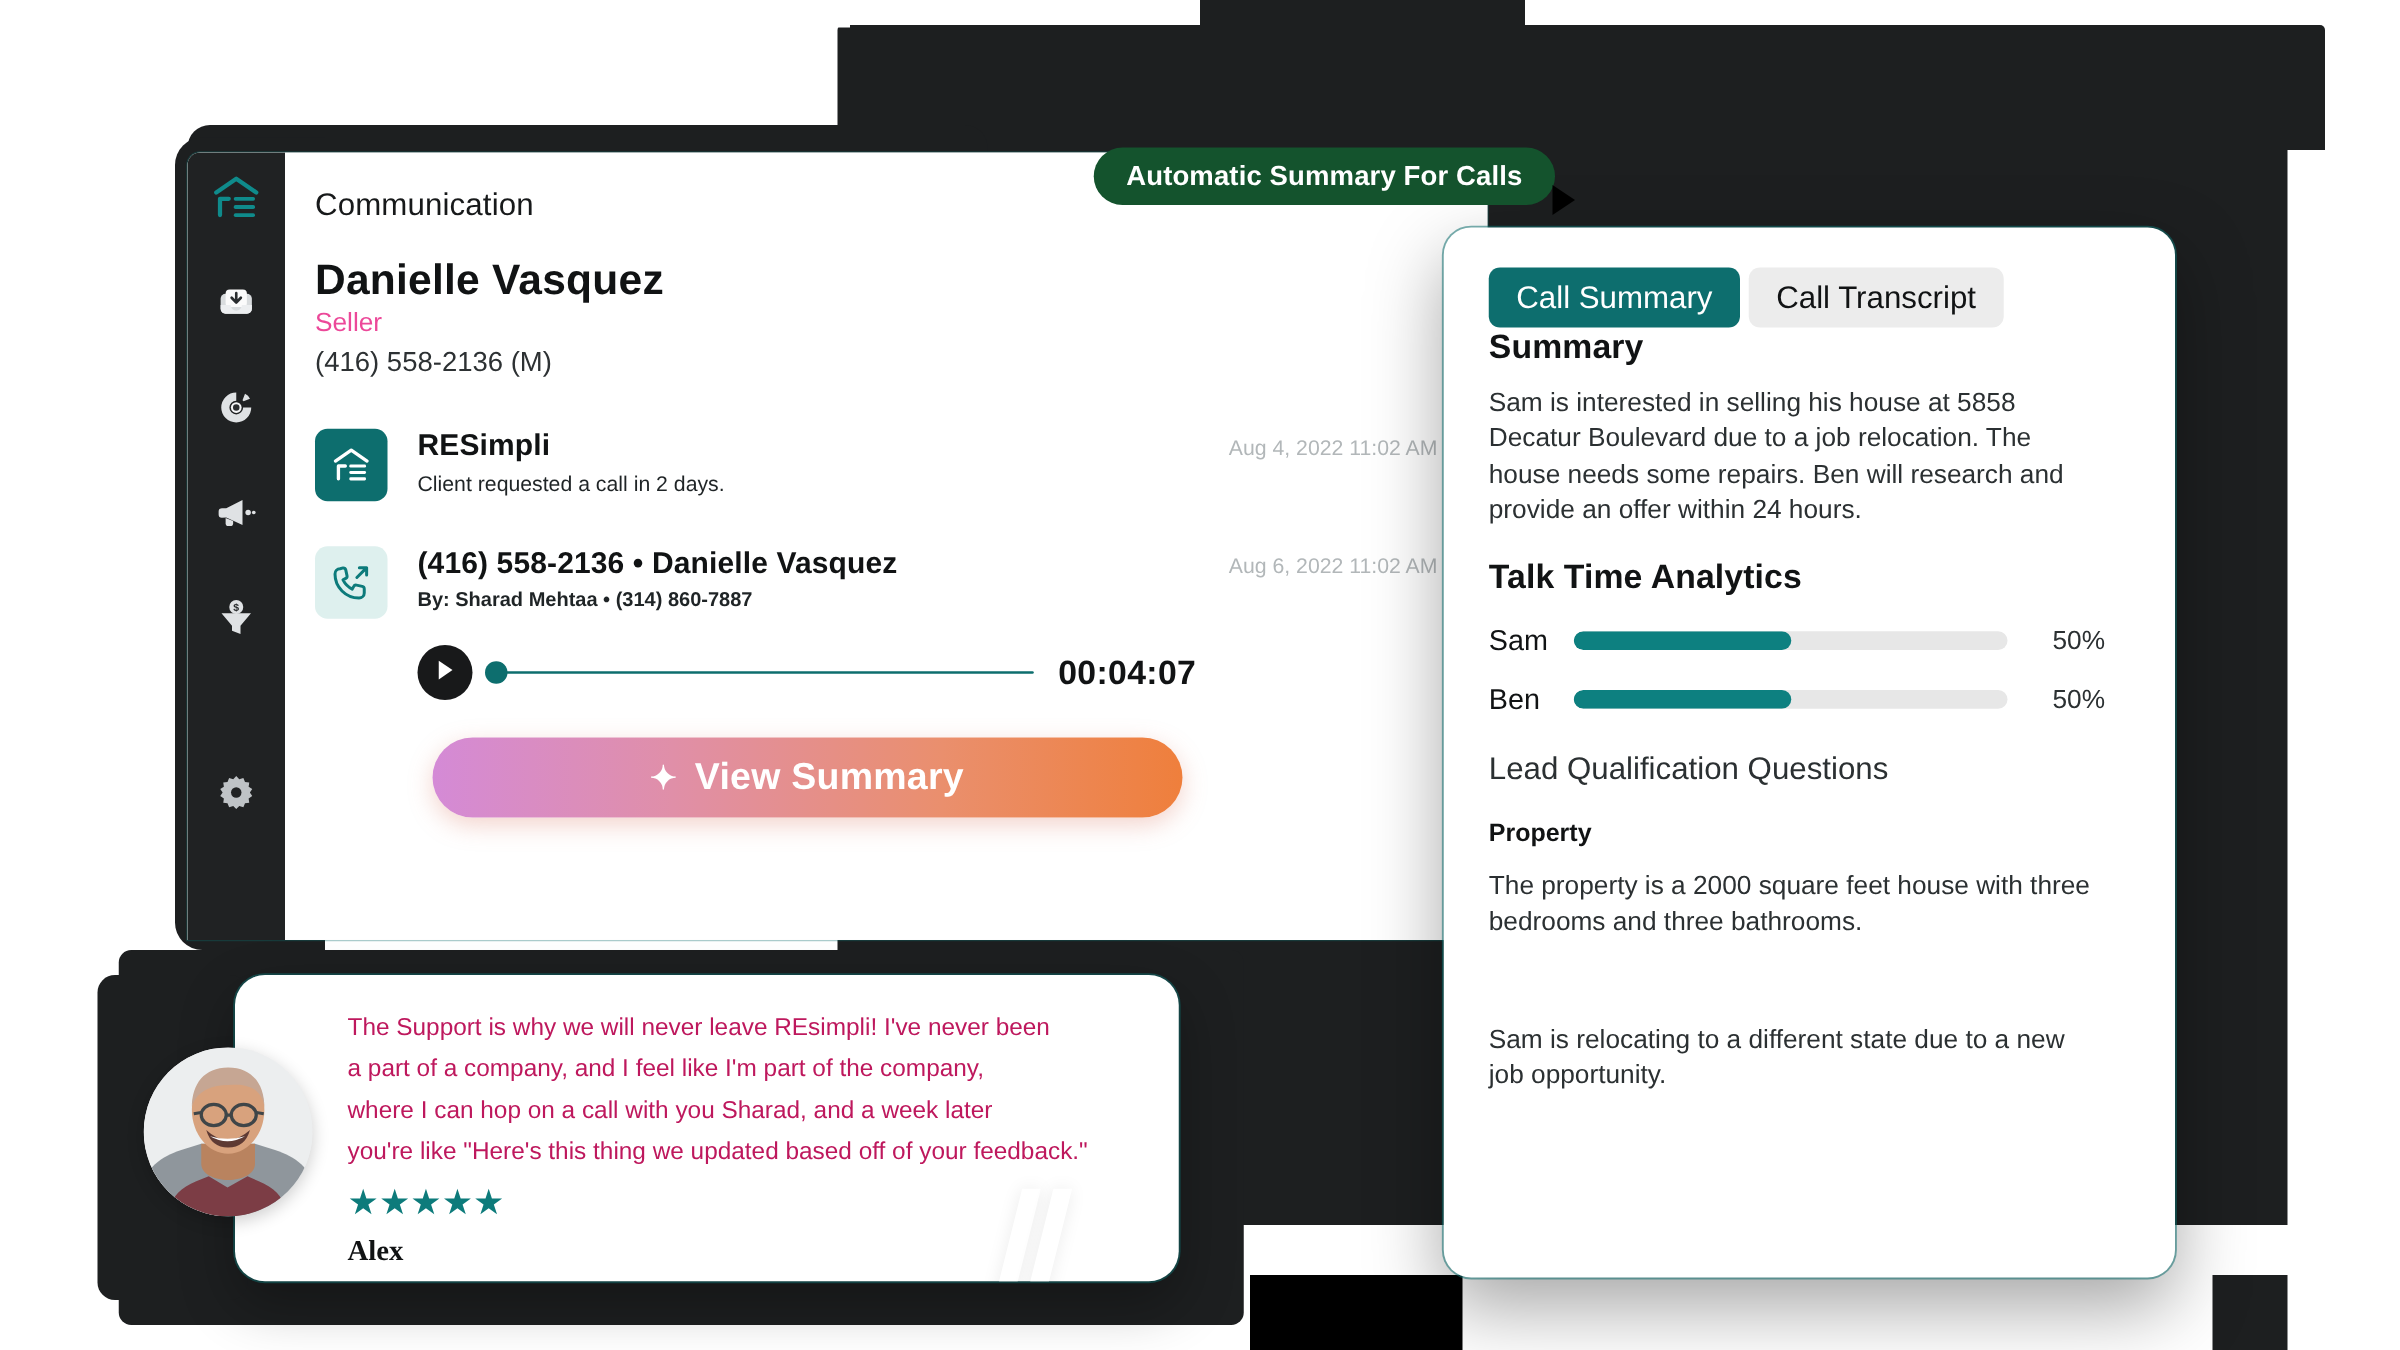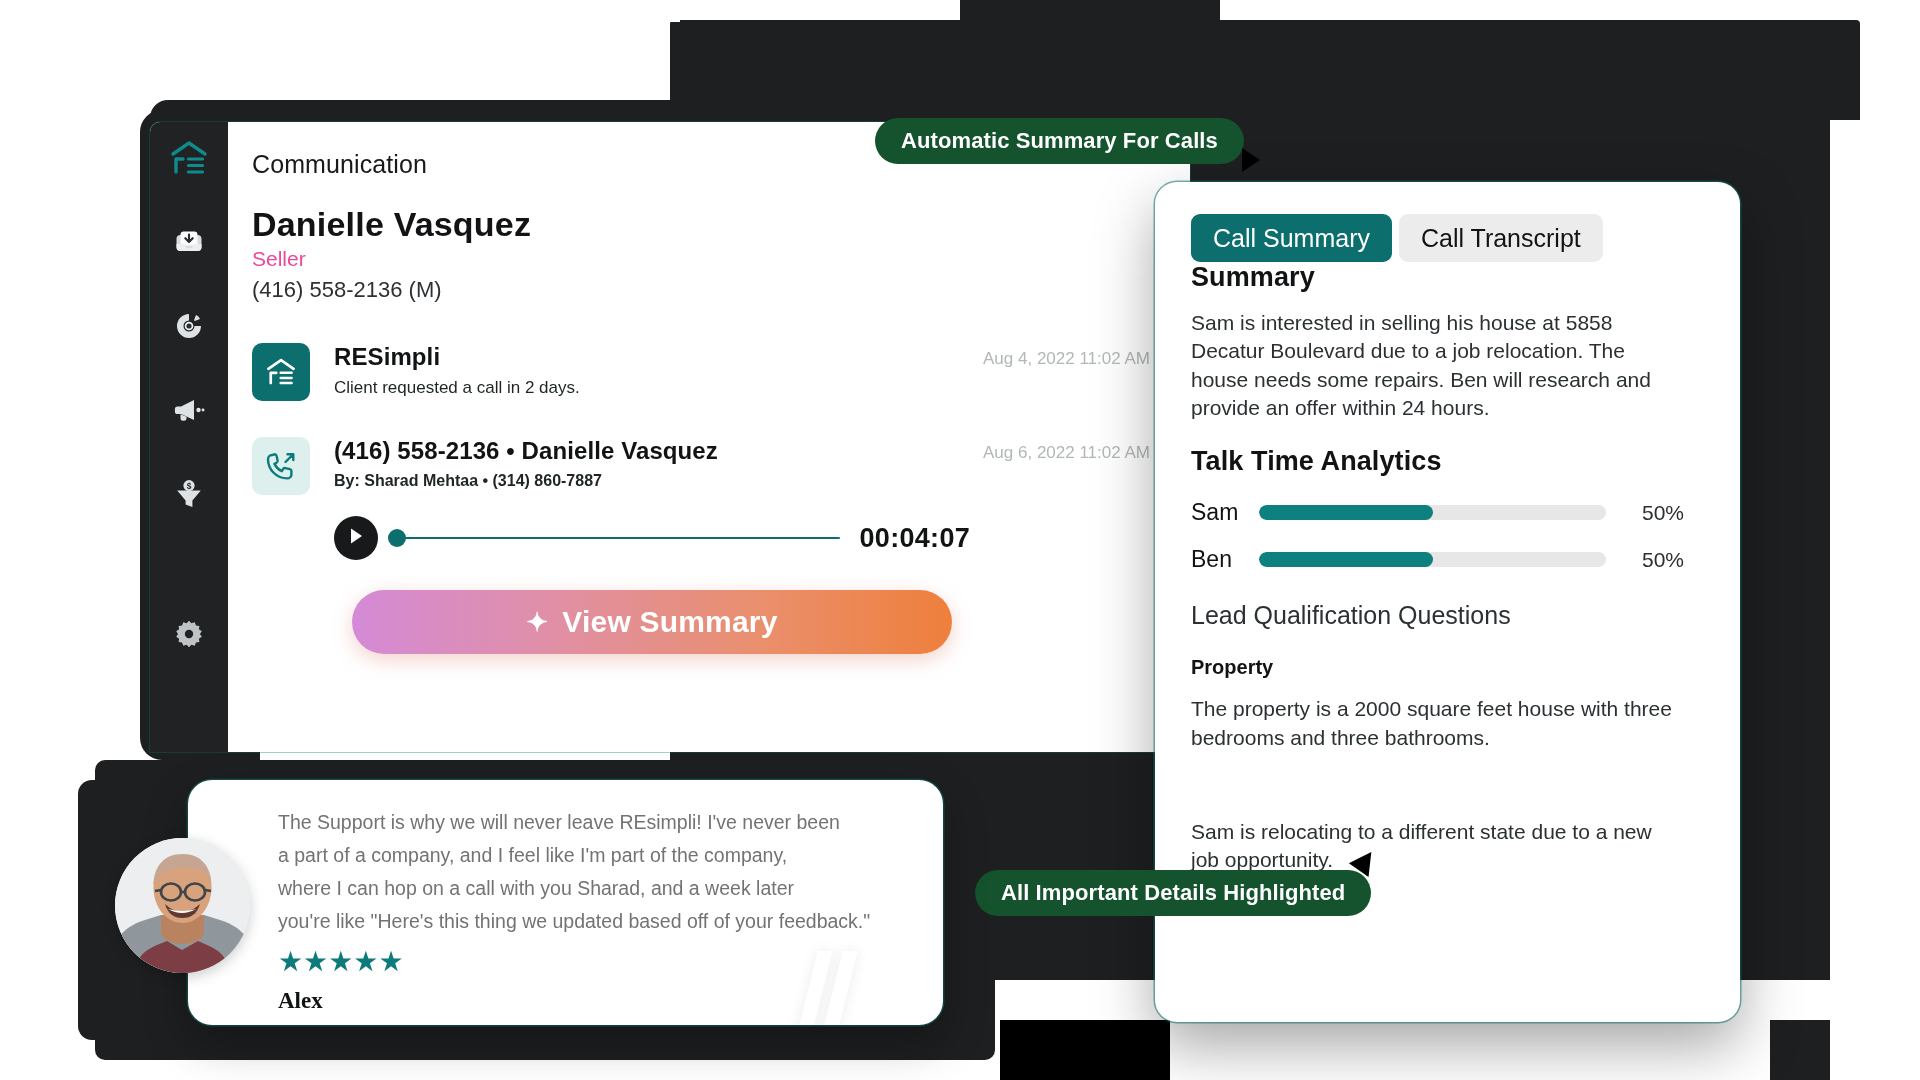--- a/index.html
+++ b/index.html
@@ -60,21 +60,21 @@
   .msg-list { margin-top: 40px; }
   .msg { display:flex; align-items:flex-start; margin-bottom: 36px; position:relative;}
   .msg-ico { width:58px;height:58px;border-radius:10px;flex:0 0 58px;
              display:flex;align-items:center;justify-content:center;}
   .msg-ico.brand { background:#0d6e6e; }
   .msg-ico.call  { background:#def0ee; }
   .msg-body { margin-left: 24px; flex:1; }
   .msg-title { font-size: 24px; font-weight: 700; color:#111314; letter-spacing:.1px;}
   .msg-sub   { font-size: 17px; color:#1f2426; margin-top: 7px; font-weight:400;}
   .msg-sub.bold { font-weight:700; font-size:16px;}
-  .msg-time  { font-size: 17px; color:#b2b7b9; white-space: nowrap; margin-left: 13px; padding-top:6px;}
+  .msg-time  { font-size: 17px; color:#b2b7b9; white-space: nowrap; margin-left: 26px; padding-top:6px;}
 
   
   .player { display:flex; align-items:center; margin-top: 26px; margin-left: 0px; }
   .play-btn { width:44px;height:44px;border-radius:50%;background:#18191a;
               display:flex;align-items:center;justify-content:center;flex:0 0 44px;cursor:pointer;}
   .track-wrap{ flex:1; display:flex; align-items:center; margin:0 20px 0 16px; position:relative;}
   .track { height:2px; background:#0d6e6e; width:100%; border-radius:2px;}
   .knob { width:18px;height:18px;border-radius:50%;background:#0d6e6e;position:absolute;left:-6px;top:50%;
           transform:translateY(-50%); cursor:pointer;}
   .dur { font-size:27px;font-weight:700;color:#111314;letter-spacing:.3px;}
@@ -128,21 +128,21 @@
                  border-right:12px solid transparent; border-bottom:22px solid #000;
                  transform: rotate(35deg);}
 
   
   #testimonial {
     position:absolute; left:188px; top:780px; width:755px; height:245px;
     background:#fff; border-radius:24px;
     box-shadow: 0 0 0 1.5px rgba(13,110,110,.5), 0 18px 44px rgba(0,0,0,.3);
     padding: 26px 34px 0 90px; overflow:hidden;
   }
-  .quote-line { font-size:19.5px;color:#737373;line-height:33px;font-weight:300;white-space:nowrap;}
+  .quote-line { font-size:19.5px;color:#be185d;line-height:33px;font-weight:300;white-space:nowrap;}
   .stars { margin-top:10px; display:flex; gap:7px; color:#0d7b7b; font-size:28px; line-height:1;}
   .who { font-size:23px;font-weight:700;color:#111314;margin-top:12px;font-family:Liberation Serif, serif;}
   .bigquote { position:absolute; right:96px; bottom:-12px; display:flex; gap:10px; }
   .bigquote i { display:block;width:15px;height:86px;background:#fff;transform:skewX(-14deg);
                 box-shadow:0 0 14px rgba(0,0,0,.08);}
 
   #avatar {
     position:absolute; left:115px; top:838px; width:135px;height:135px;border-radius:50%;
     overflow:hidden; background:#edeeef; box-shadow:0 4px 14px rgba(0,0,0,.2);
   }
@@ -328,24 +328,20 @@
     <div class="s-h3">Lead Qualification Questions</div>
     <div class="s-h4">Property</div>
     <div class="s-p">The property is a 2000 square feet house with three bedrooms and three bathrooms.</div>
     <div class="s-p" style="margin-top:66px">Sam is relocating to a different state due to a new job opportunity.</div>
   </section>
 
   <div class="tip" id="tip1">
     <span>Automatic Summary For Calls</span>
     <span class="arrow"></span>
   </div>
-  <div class="tip" id="tip2">
-    <span>All Important Details Highlighted</span>
-    <span class="arrow"></span>
-  </div>
 
   <div id="testimonial">
     <div class="quote-line">The Support is why we will never leave REsimpli! I've never been</div>
     <div class="quote-line">a part of a company, and I feel like I'm part of the company,</div>
     <div class="quote-line">where I can hop on a call with you Sharad, and a week later</div>
     <div class="quote-line">you're like "Here's this thing we updated based off of your feedback."</div>
     <div class="stars">★★★★★</div>
     <div class="who">Alex</div>
     <div class="bigquote">
         <i></i>

